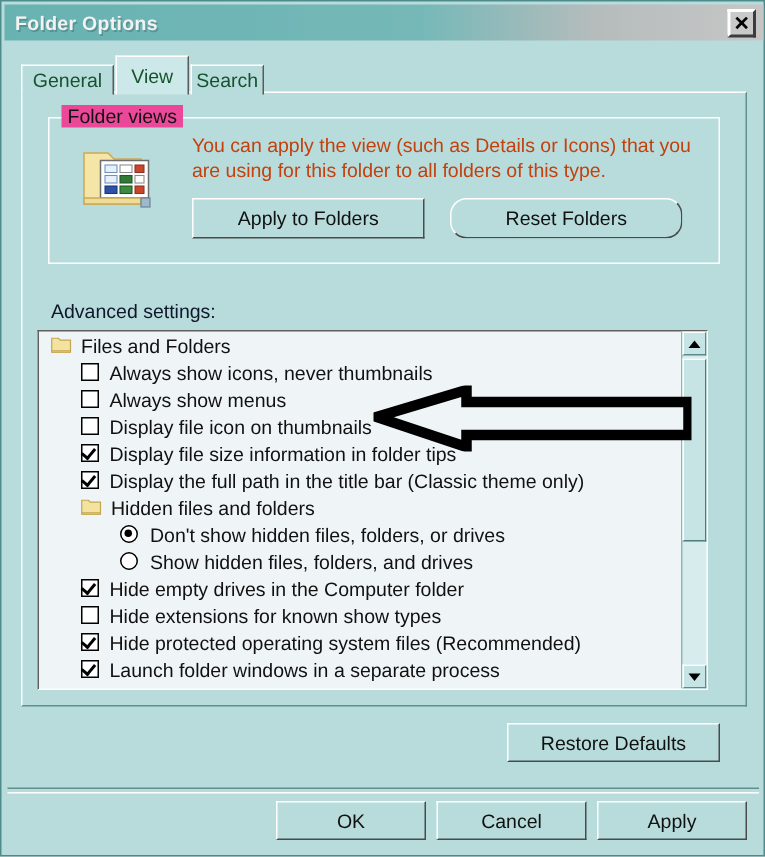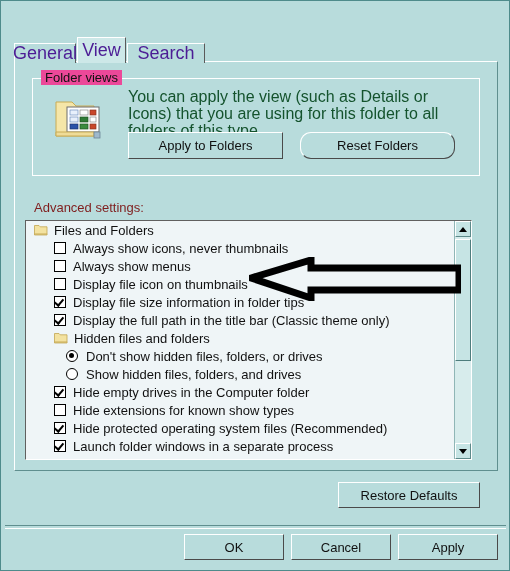--- a/index.html
+++ b/index.html
@@ -69,43 +69,43 @@
   .tabstrip {
     position: absolute;
     left: 13px; top: 34px;
     width: 484px;
     height: 28px;
   }
   .tab {
     position: absolute;
     bottom: 0;
     box-sizing: border-box;
-    font-size: 18px;
-    color: #4c1d95;
+    font-size: 13px;
+    color: #14532d;
     background: #b8dcdc;
     display: flex;
     align-items: center;
     justify-content: center;
     cursor: pointer;
     border-top: 1px solid #ffffff;
     border-left: 1px solid #ffffff;
     border-right: 1px solid #5a5a5a;
   }
   .tab.inactive { height: 20px; }
   .tab.active {
     height: 26px;
     background: #cde8e8;
     border-top: 1px solid #ffffff;
     border-left: 1px solid #ffffff;
     border-right: 1px solid #5a5a5a;
     z-index: 3;
   }
   .tab-general { left: 0px;  width: 62px; }
   .tab-view    { left: 63px; width: 49px; }
-  .tab-search  { left: 113px; width: 78px; margin-top: 46px; }
+  .tab-search  { left: 113px; width: 49px; margin-top: 46px; }
 
   
   .tabpage {
     position: absolute;
     left: 13px; top: 60px;
     width: 484px;
     height: 410px;
     box-sizing: border-box;
     background: #b8dcdc;
     border-top: 1px solid #ffffff;
@@ -134,22 +134,22 @@
   }
   .folder-icon {
     position: absolute;
     left: 53px; top: 93px;
     width: 50px; height: 46px;
   }
   .gb-desc {
     position: absolute;
     left: 127px; top: 87px;
     width: 340px;
-    font-size: 16px;
-    color: #14532d;
+    font-size: 13px;
+    color: #c2410c;
     line-height: 17px;
   }
 
   
   .btn {
     box-sizing: border-box;
     background: #b8dcdc;
     border-top: 1px solid #ffffff;
     border-left: 1px solid #ffffff;
     border-right: 1px solid #4a4a4a;
@@ -165,21 +165,21 @@
   }
   .btn-apply-folders { position: absolute; left: 127px; top: 131px; width: 155px; height: 27px; }
   .btn-reset-folders { position: absolute; left: 299px; top: 131px; width: 155px; height: 27px; border-radius: 11px; }
   .btn-restore       { position: absolute; left: 337px; top: 481px; width: 142px; height: 26px; }
 
   
   .adv-label {
     position: absolute;
     left: 33px; top: 199px;
     font-size: 13px;
-    color: #7f1d1d;
+    color: #0f172a;
   }
   .listbox {
     position: absolute;
     left: 24px; top: 219px;
     width: 447px;
     height: 240px;
     box-sizing: border-box;
     background: #eff5f7;
     border-top: 1px solid #60605f;
     border-left: 1px solid #60605f;
@@ -197,21 +197,21 @@
     position: relative;
     height: 18px;
     display: flex;
     align-items: center;
     font-size: 13px;
     color: #111111;
     white-space: nowrap;
   }
   .row.lvl0 { padding-left: 8px; }
   .row.lvl1 { padding-left: 28px; }
-  .row.lvl2 { padding-left: 40px; }
+  .row.lvl2 { padding-left: 54px; }
 
   .grp-folder-icon {
     width: 14px; height: 12px;
     margin-right: 6px;
     flex: none;
     position: relative;
   }
   .chk {
     width: 12px; height: 12px;
     box-sizing: border-box;
@@ -321,20 +321,24 @@
     left: 248px; top: 256px;
     width: 212px; height: 44px;
     pointer-events: none;
   }
 </style>
 </head>
 <body>
 
 <div class="window">
 
+  <div class="titlebar">
+    <div class="titlebar-text">Folder Options</div>
+    <div class="close-btn">✕</div>
+  </div>
 
   <div class="tabpage"></div>
 
   <div class="tabstrip">
     <div class="tab inactive tab-general">General</div>
     <div class="tab active tab-view">View</div>
     <div class="tab inactive tab-search">Search</div>
   </div>
 
   <div class="groupbox"></div>

